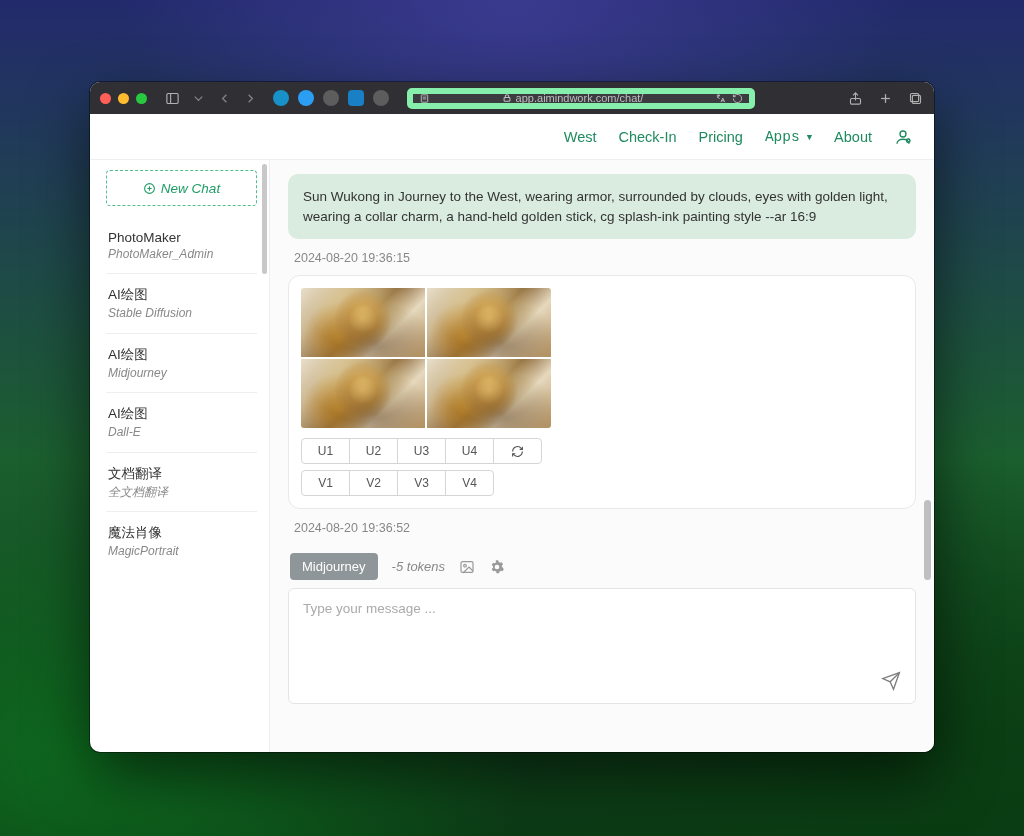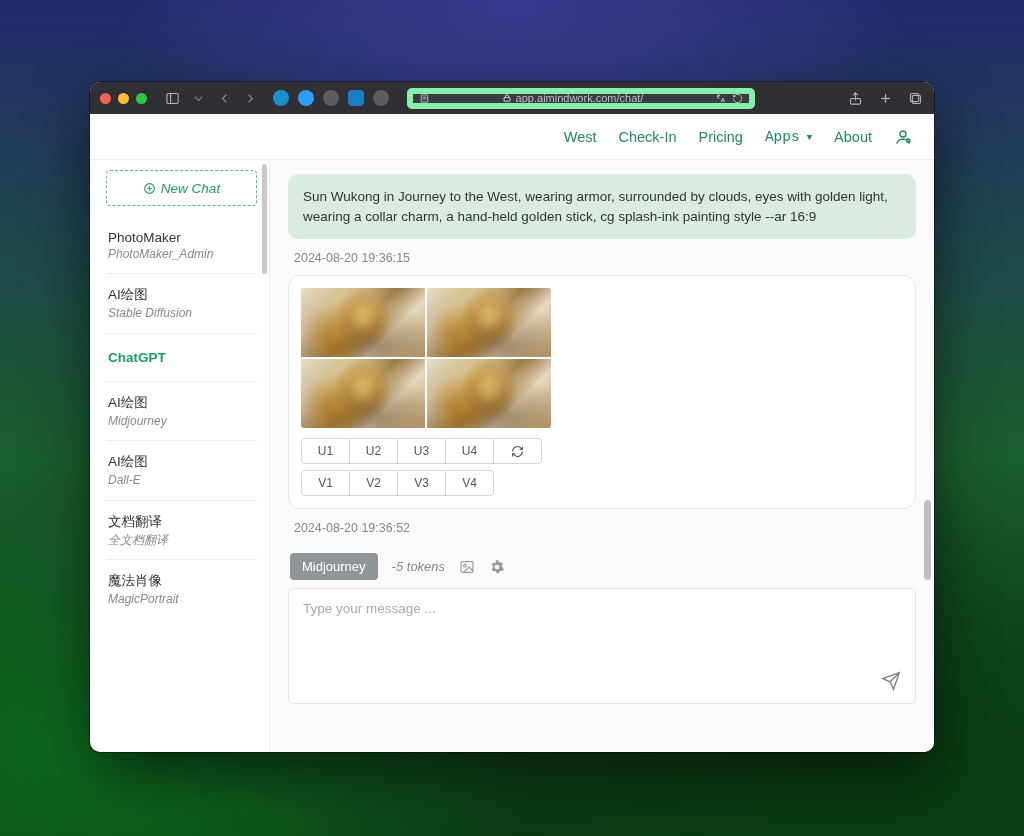--- a/index.html
+++ b/index.html
@@ -356,23 +356,20 @@
         </div>
 
         <div class="side-item">
           <div class="t">PhotoMaker</div>
           <div class="s">PhotoMaker_Admin</div>
         </div>
         <div class="side-item">
           <div class="t">AI绘图</div>
           <div class="s">Stable Diffusion</div>
         </div>
-        <div class="side-item active chatgpt">
-          <div class="t">ChatGPT</div>
-        </div>
         <div class="side-item">
           <div class="t">AI绘图</div>
           <div class="s">Midjourney</div>
         </div>
         <div class="side-item">
           <div class="t">AI绘图</div>
           <div class="s">Dall-E</div>
         </div>
         <div class="side-item">
           <div class="t">文档翻译</div>

